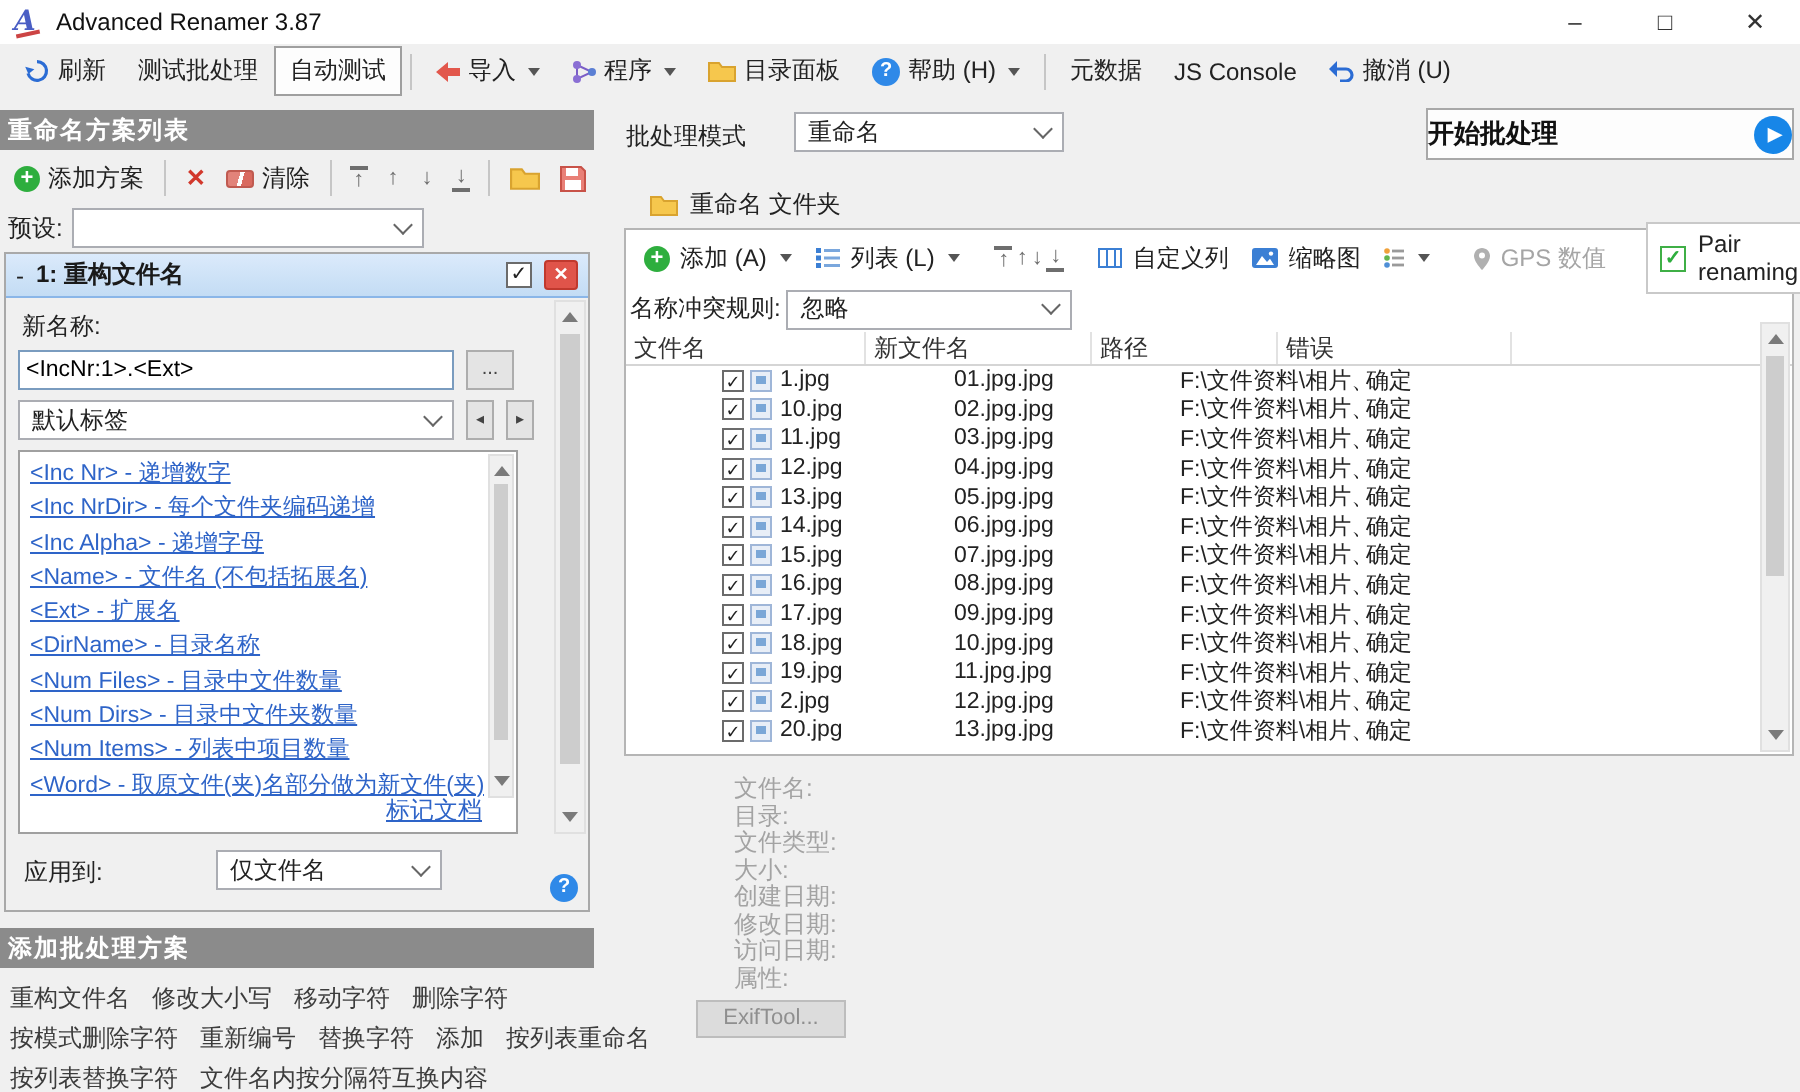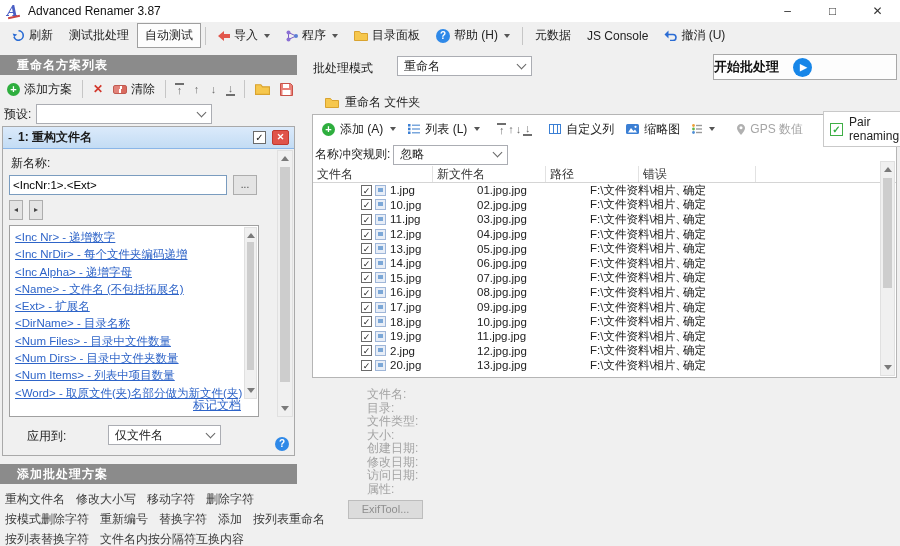--- a/index.html
+++ b/index.html
@@ -56,21 +56,21 @@
 
   .vscroll { position:absolute; background:#f0f0f0; border:1px solid #e0e0e0; }
   .vthumb { position:absolute; left:2px; right:2px; background:#cdcdcd; }
   .tri-up,.tri-down { width:0; height:0; border-left:4px solid transparent; border-right:4px solid transparent;
           position:absolute; left:50%; transform:translateX(-50%); }
   .tri-up { border-bottom:5px solid #7a7a7a; top:5px; }
   .tri-down { border-top:5px solid #7a7a7a; bottom:5px; }
 
   
   .secheader { position:absolute; left:0; width:297px; height:20px; background:#8b8b8b; color:#fff;
-               font-weight:bold; line-height:20px; padding-left:17px; letter-spacing:1px; }
+               font-weight:bold; line-height:20px; padding-left:4px; letter-spacing:1px; }
   .lefttb { position:absolute; left:0; top:76px; width:297px; height:26px; display:flex;
             align-items:center; padding-left:3px; gap:2px; }
   .ltbtn { display:inline-flex; align-items:center; gap:4px; padding:3px 4px; white-space:nowrap; }
   .presetrow { position:absolute; left:0; top:103px; width:297px; height:22px; display:flex;
                align-items:center; padding-left:4px; }
   .presetcombo { width:176px; margin-left:5px; }
 
   .methodpanel { position:absolute; left:2px; top:126px; width:293px; height:330px;
                  border:1px solid #a9a9a9; background:#f0f0f0; }
   .mheader { height:22px; background:linear-gradient(#dbeafb,#c3dcf4); border-bottom:1px solid #8ab6e8;
@@ -89,52 +89,52 @@
   .tagcombo { width:218px; }
   .spinbtn { width:14px; height:20px; background:#e4e4e4; border:1px solid #adadad; text-align:center;
              font-size:8px; color:#444; line-height:18px; }
   .taglistbox { position:relative; width:250px; height:192px; background:#fff; border:1px solid #a0a0a0;
                 padding:3px 16px 18px 5px; overflow:hidden; }
   .taglink { display:block; line-height:17.3px; font-size:11.5px; color:#2e64c8;
              text-decoration:underline; white-space:nowrap; overflow:hidden; }
   .doclink { position:absolute; right:17px; bottom:2px; color:#2e64c8; text-decoration:underline; }
   .innscroll { position:absolute; right:1px; top:1px; bottom:17px; width:13px; }
   .applyrow { position:relative; margin-top:8px; height:22px; }
-  .applylbl { position:absolute; left:18px; top:3px; }
+  .applylbl { position:absolute; left:3px; top:3px; }
   .applycombo { position:absolute; left:99px; top:0; width:113px;gap:38px; }
   .mscroll { position:absolute; right:1px; top:23px; bottom:38px; width:16px; }
   .mhelp { position:absolute; right:5px; bottom:4px; }
 
   .addlinks { position:absolute; left:5px; top:489px; width:290px; }
   .mlrow { display:flex; gap:11px; line-height:20px; flex-wrap:nowrap; white-space:nowrap; }
   .mlink { color:#3c3c3c; }
 
   
   .batchlbl { position:absolute; left:313px; top:60px; }
   .batchcombo { position:absolute; left:397px; top:56px; width:135px; }
   .startbtn { position:absolute; left:713px; top:54px; width:184px; height:26px; background:#fdfdfd;
-              border:1px solid #a8a8a8; display:flex; align-items:center; justify-content:flex-start;
+              border:1px solid #a8a8a8; display:flex; align-items:center; justify-content:space-between;
               gap:14px; font-weight:bold; font-size:13px; color:#111; }
   .play { width:19px; height:19px; border-radius:50%; background:#1786e8; flex:none; }
   .play::before { content:"▶"; display:block; color:#fff; font-size:9px; line-height:19px;
                   text-align:center; padding-left:2px; }
 
   .tabs { position:absolute; left:312px; top:89px; height:26px; display:flex; align-items:flex-end; }
   .tab { display:flex; align-items:center; gap:6px; padding:0 13px; height:25px; white-space:nowrap; }
   .tab.active { background:#fff; border:1px solid #b5b5b5; border-bottom:none; height:26px; z-index:2; }
 
   .tabcontent { position:absolute; left:312px; top:114px; width:585px; height:264px; background:#fff;
                 border:1px solid #b5b5b5; display:flex; flex-direction:column; }
   .rtb { height:28px; display:flex; align-items:center; padding-left:4px; gap:2px; flex:none; }
   .rtbtn { display:inline-flex; align-items:center; gap:5px; padding:3px 5px; white-space:nowrap; }
   .rtbtn.disabled { color:#a5a5a5; }
   .pairbox { display:inline-flex; align-items:center; gap:6px; border:1px solid #c9c9c9; background:#fff;
              padding:3px 9px 3px 6px; margin-left:3px; }
   .conflictrow { height:23px; display:flex; align-items:center; padding-left:2px; flex:none; }
-  .confcombo { width:115px; margin-left:3px; }
+  .confcombo { width:143px; margin-left:3px; }
 
   .thead { display:flex; height:17px; border-bottom:1px solid #d5d5d5; flex:none; color:#333; }
   .th { line-height:16px; padding-left:4px; border-right:1px solid #e2e2e2; overflow:hidden; }
   .th.c1 { width:120px; } .th.c2 { width:113px; } .th.c3 { width:93px; } .th.c4 { width:117px; }
   .th.c5 { flex:1; border-right:none; }
   .tbody { flex:1; overflow:hidden; position:relative;margin-left:44px; }
   .trow { display:flex; align-items:center; height:14.6px; font-size:11.5px; overflow:hidden; }
   .trow .cbx.s { margin-left:4px; }
   .fic { width:11px; height:11px; margin-left:3px; background:#e8eef7; border:1px solid #9fb6d8; flex:none; }
   .fic::before { content:""; display:block; width:5px; height:4px; margin:2px auto 0;
@@ -286,20 +286,24 @@
     <span class="cbx"></span>
     <span class="mclose"></span>
   </div>
   <div class="mbody">
     <span class="flabel">新名称:</span>
     <div class="inrow">
       <input class="nameinput" value="&lt;IncNr:1&gt;.&lt;Ext&gt;" style="">
       <span class="morebtn">...</span>
     </div>
     <div class="inrow">
+      <span class="combo tagcombo">
+        <span>默认标签</span>
+        <span class="chev"></span>
+      </span>
       <span class="spinbtn">◂</span>
       <span class="spinbtn">▸</span>
     </div>
     <div class="taglistbox">
       <div>
           <a class="taglink">&lt;Inc Nr&gt; - 递增数字</a>
           <a class="taglink">&lt;Inc NrDir&gt; - 每个文件夹编码递增</a>
           <a class="taglink">&lt;Inc Alpha&gt; - 递增字母</a>
           <a class="taglink">&lt;Name&gt; - 文件名 (不包括拓展名)</a>
           <a class="taglink">&lt;Ext&gt; - 扩展名</a>

